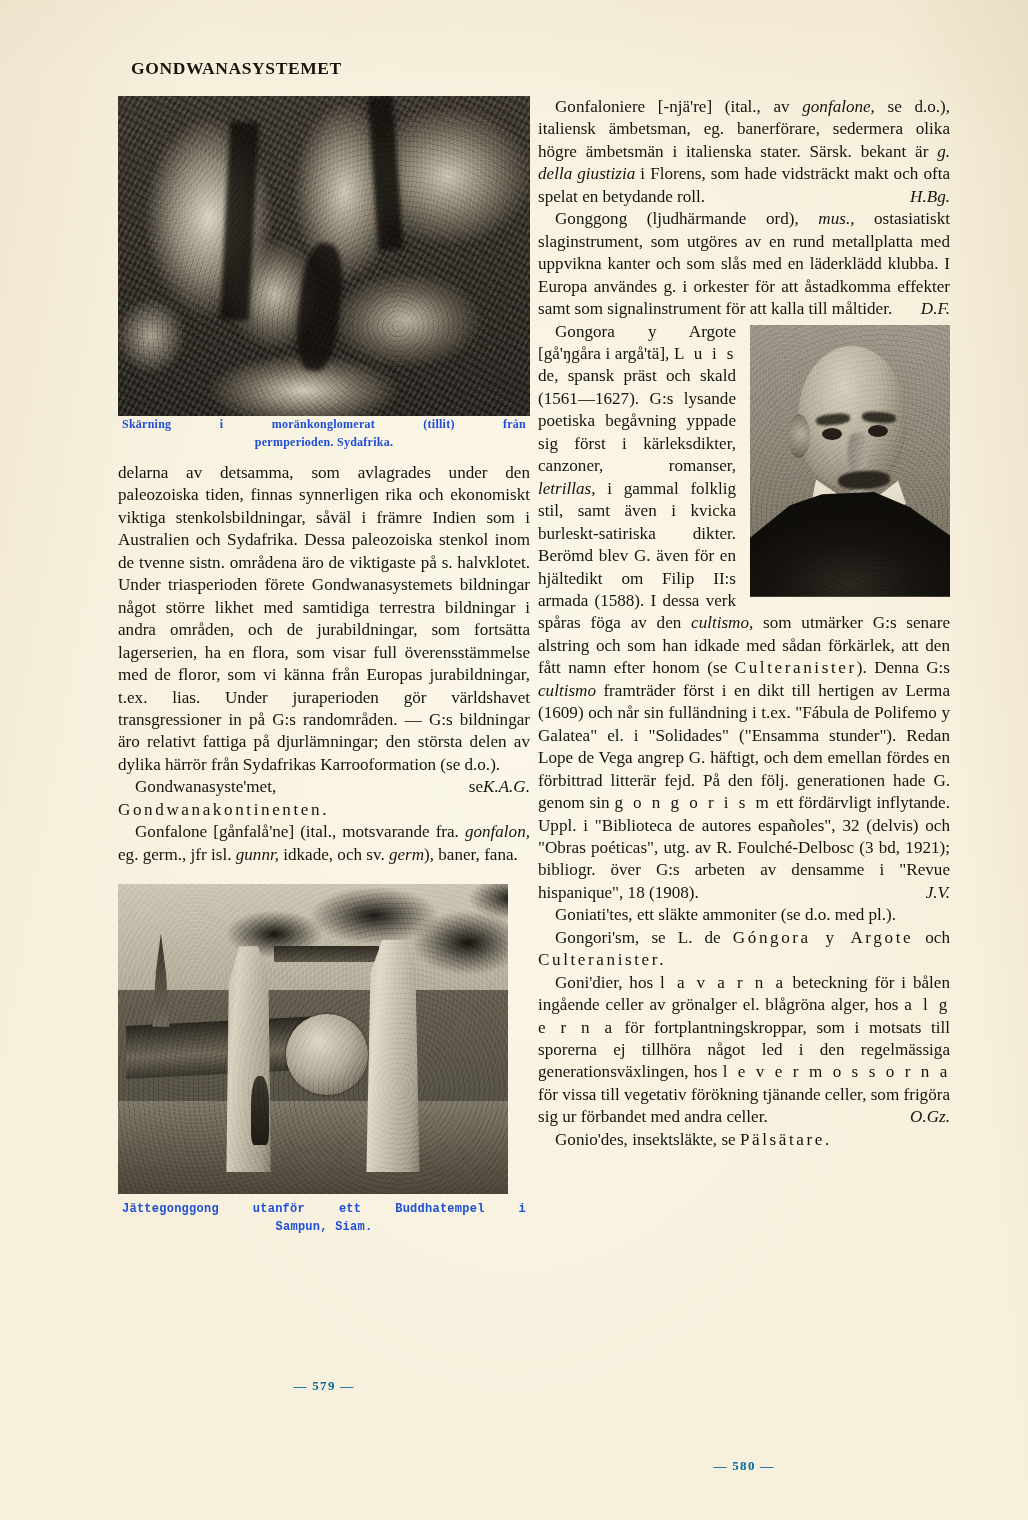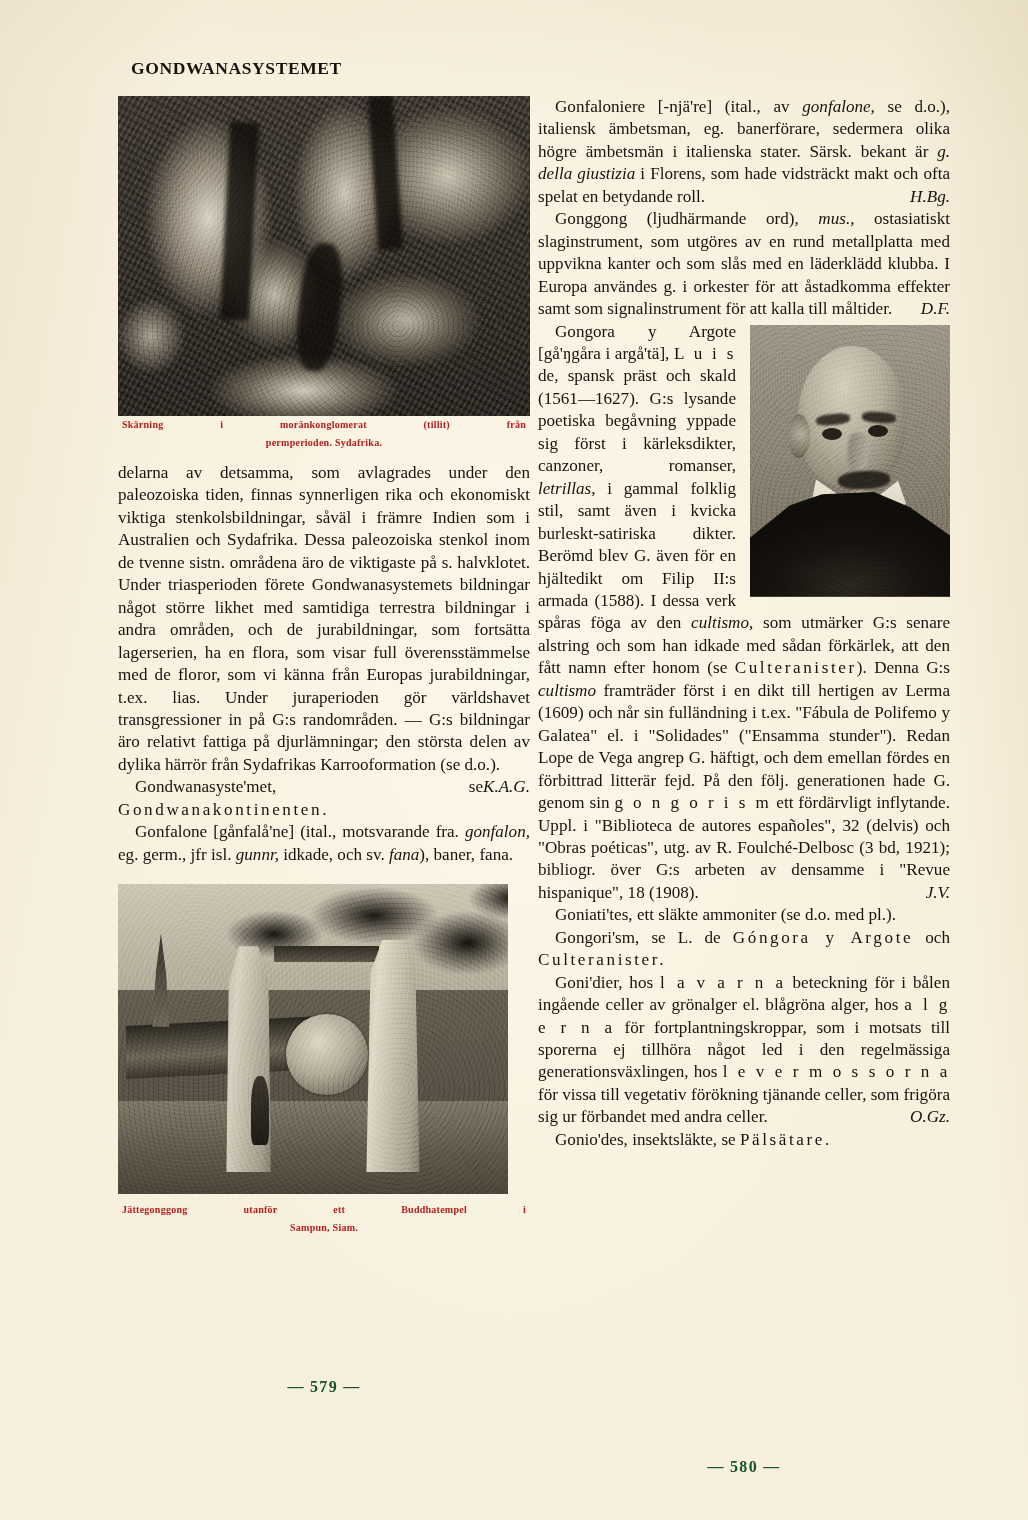--- a/index.html
+++ b/index.html
@@ -72,24 +72,24 @@
   .fig { margin: 0; }
   .fig-img {
     display: block;
     position: relative;
     overflow: hidden;
     background: #6e685c;
   }
   .cap {
     font-family: "Liberation Serif", "DejaVu Serif", serif;
     font-weight: bold;
-    font-size: 10px;
+    font-size: 12px;
     line-height: 17.5px;
     text-align: center;
-    color: #b91c1c;
+    color: #1d4ed8;
     letter-spacing: 0.25px;
   }
   .cap .l1 { display: block; text-align: justify; text-align-last: justify; padding: 0 4px; }
   .cap .l2 { display: block; }
 
   
   #photo-tillite {
     width: 412px;
     height: 320px;
     background-color: #2b2620;
@@ -261,24 +261,24 @@
     background-image:
       repeating-radial-gradient(circle at 18% 26%, rgba(255,255,255,0.08) 0 1px, rgba(0,0,0,0) 1px 4px),
       repeating-radial-gradient(circle at 66% 70%, rgba(0,0,0,0.13) 0 1px, rgba(0,0,0,0) 1px 5px),
       repeating-radial-gradient(circle at 84% 18%, rgba(255,255,255,0.07) 0 1px, rgba(0,0,0,0) 1px 3px);
     mix-blend-mode: overlay;
   }
 
   
   .folio {
     position: absolute;
-    font-size: 16px;
+    font-size: 13px;
     font-weight: bold;
     letter-spacing: 1.3px;
-    color: #14532d;
+    color: #0369a1;
     font-family: "Liberation Serif", "DejaVu Serif", serif;
   }
   #folio-left  { left: 118px; top: 1378px; width: 412px; text-align: center; }
   #folio-right { left: 538px; top: 1458px; width: 412px; text-align: center; }
 
   .clearer { clear: both; height: 0; }
 </style>
 </head>
 <body>
 
@@ -300,37 +300,37 @@
       <figcaption class="cap">
         <span class="l1">Skärning i moränkonglomerat (tillit) från</span>
         <span class="l2">permperioden.  Sydafrika.</span>
       </figcaption>
     </figure>
 
     <p class="p noindent" style="margin-top:11px;"><span>delarna av detsamma, som avlagrades under den paleozoiska tiden, finnas synnerligen rika och ekonomiskt viktiga stenkolsbildningar, såväl i främre Indien som i Australien och Sydafrika. Dessa paleozoiska stenkol inom de tvenne sistn. områdena äro de viktigaste på s. halvklotet. Under triasperioden förete Gondwanasystemets bildningar något större likhet med samtidiga terrestra bildningar i andra områden, och de jurabildningar, som fortsätta lagerserien, ha en flora, som visar full överensstämmelse med de floror, som vi känna från Europas jurabildningar, t.ex. lias. Under juraperioden gör världshavet transgressioner in på G:s randområden. — G:s bildningar äro relativt fattiga på djurlämningar; den största delen av dylika härrör från Sydafrikas Karrooformation (se d.o.).</span><span class="endsig">K.A.G.</span></p>
 
     <p class="p indent" style="margin-top:0;"><b class="hw">Gondwanasyste'met,</b><span> se </span><span class="sp">Gondwanakontinenten.</span></p>
 
-    <p class="p indent"><b class="hw">Gonfalone</b> <span>[gånfalå'ne]</span><span> (ital., motsvarande fra. </span><i class="it">gonfalon,</i><span> eg. germ., jfr isl. </span><i class="it">gunnr,</i><span> idkade, och sv. </span><i class="it">fana</i><span>), baner, fana.</span></p>
+    <p class="p indent"><b class="hw">Gonfalone</b> <span>[gånfalå'ne]</span><span> (ital., motsvarande fra. </span><i class="it">gonfalon,</i><span> eg. germ., jfr isl. </span><i class="it">gunnr,</i><span> idkade, och sv. </span><i class="it">germ</i><span>), baner, fana.</span></p>
 
     <figure class="fig" style="margin-top:18px;">
       <div class="fig-img" id="photo-gong">
         <div class="sky"></div>
         <div class="canopy"></div>
         <div class="roofline"></div>
         <div class="stupa"></div>
         <div class="ground"></div>
         <div class="gong-beam"></div>
         <div class="pillar-l"></div>
         <div class="pillar-r"></div>
         <div class="gong"></div>
         <div class="figure"></div>
         <div class="grain"></div>
       </div>
-      <figcaption class="cap" style="margin-top:7px; width:412px;">
+      <figcaption class="cap" style="margin-top:7px; width:412px;font-family:Liberation Mono, monospace;">
         <span class="l1">Jättegonggong utanför ett Buddhatempel i</span>
         <span class="l2">Sampun, Siam.</span>
       </figcaption>
     </figure>
 
   </div>
 
   <div class="col col-right">
 
     <p class="p indent" style="margin-top:0;"><b class="hw">Gonfaloniere</b> <span>[-njä're]</span><span> (ital., av </span><i class="it">gonfalone,</i><span> se d.o.), italiensk ämbetsman, eg. banerförare, sedermera olika högre ämbetsmän i italienska stater. Särsk. bekant är </span><i class="it">g. della giustizia</i><span> i Florens, som hade vidsträckt makt och ofta spelat en betydande roll.</span><span class="endsig">H.Bg.</span></p>

